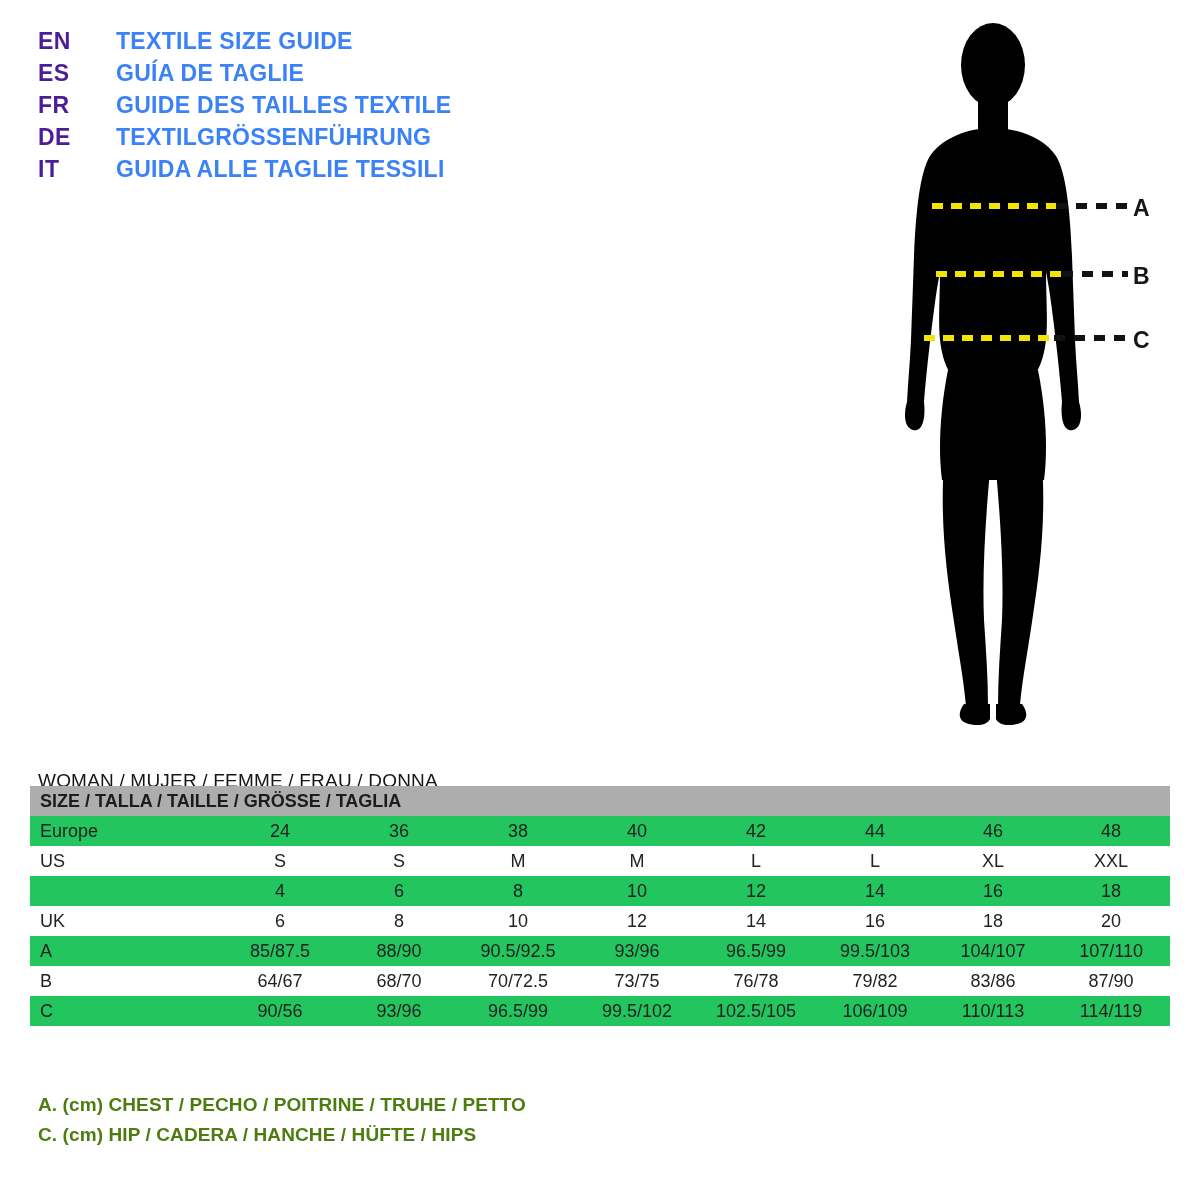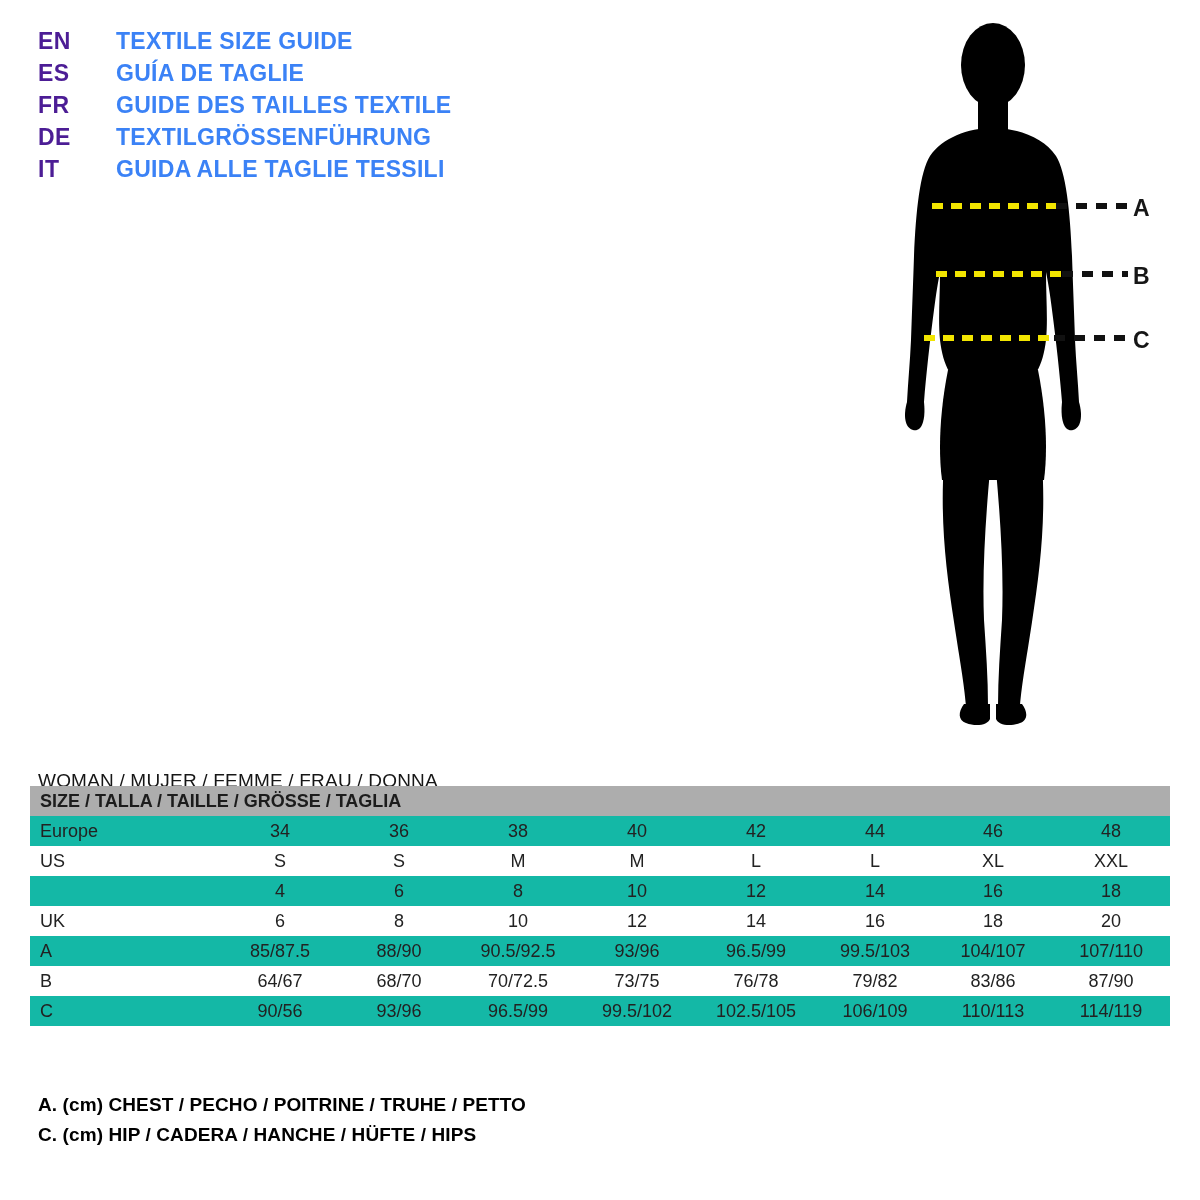--- a/index.html
+++ b/index.html
@@ -91,21 +91,21 @@
     color: #222;
   }
   #size-table .hdr-row td {
     background: #adadad;
     font-weight: bold;
     text-align: left;
     padding-left: 10px;
     font-size: 18px;
     color: #1c1c1c;
   }
-  #size-table tbody tr.odd td { background: #14b8a6; }
+  #size-table tbody tr.odd td { background: #22c55e; }
   #size-table tbody tr.even td { background: #ffffff; }
   #size-table td.rowlabel {
     text-align: left;
     padding-left: 10px;
     width: 190px;
     color: #222;
   }
   #size-table td.val {
     text-align: center;
   }
@@ -114,21 +114,21 @@
   #footnotes {
     position: absolute;
     left: 38px;
     top: 1090px;
     width: 700px;
   }
   .footnote {
     font-size: 19px;
     font-weight: bold;
     letter-spacing: .1px;
-    color: #000000;
+    color: #4d7c0f;
     height: 30px;
     line-height: 30px;
     white-space: nowrap;
   }
 </style>
 </head>
 <body>
 
 <div id="title-block">
   <div class="title-row">
@@ -235,21 +235,21 @@
       <col style="width:118px">
   </colgroup>
   <thead>
     <tr class="hdr-row">
       <td colspan="9">SIZE / TALLA / TAILLE / GRÖSSE / TAGLIA</td>
     </tr>
   </thead>
   <tbody>
     <tr class="odd">
       <td class="rowlabel">Europe</td>
-      <td class="val">34</td>
+      <td class="val">24</td>
       <td class="val">36</td>
       <td class="val">38</td>
       <td class="val">40</td>
       <td class="val">42</td>
       <td class="val">44</td>
       <td class="val">46</td>
       <td class="val">48</td>
     </tr>
     <tr class="even">
       <td class="rowlabel">US</td>

